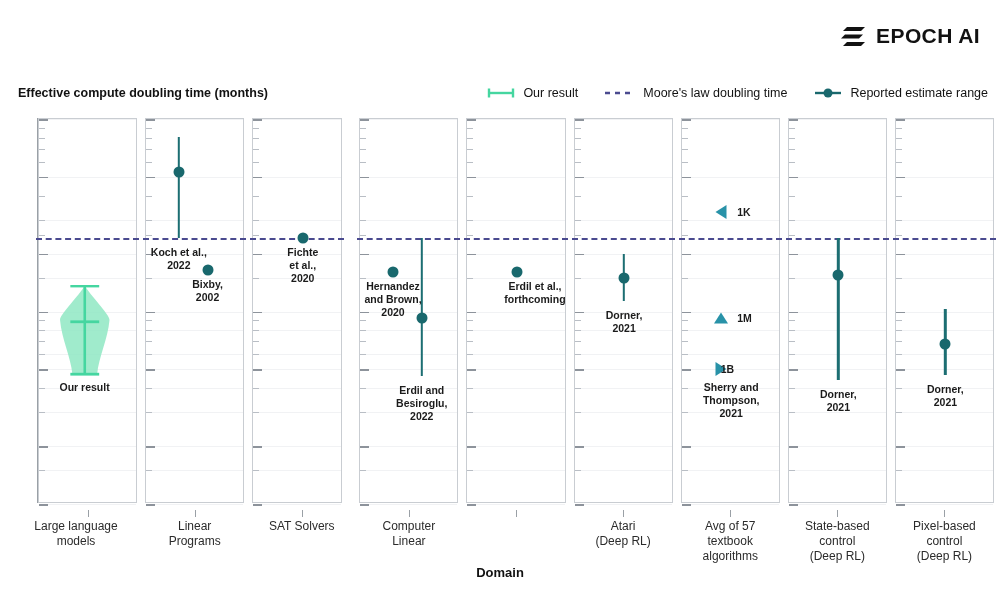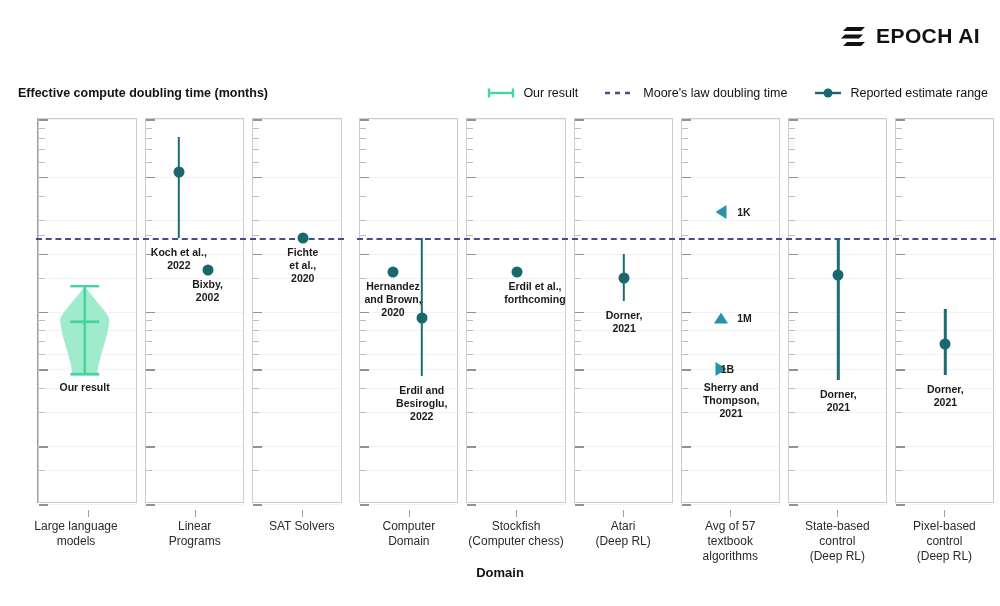--- a/index.html
+++ b/index.html
@@ -577,24 +577,22 @@
     <div class="xtickmark" style="left: 49.5556px;"></div>
     <div class="xlabel" style="left: 38px; width: 125.111px;">Large language
 models</div>
     <div class="xtickmark" style="left: 156.667px;"></div>
     <div class="xlabel" style="left: 156.667px; width: 125.111px;">Linear
 Programs</div>
     <div class="xtickmark" style="left: 263.778px;"></div>
     <div class="xlabel" style="left: 263.778px; width: 125.111px;">SAT Solvers</div>
     <div class="xtickmark" style="left: 370.889px;"></div>
     <div class="xlabel" style="left: 370.889px; width: 125.111px;">Computer
-Domain</div>
+Linear</div>
     <div class="xtickmark" style="left: 478px;"></div>
-    <div class="xlabel" style="left: 478px; width: 125.111px;">Stockfish
-(Computer chess)</div>
     <div class="xtickmark" style="left: 585.111px;"></div>
     <div class="xlabel" style="left: 585.111px; width: 125.111px;">Atari
 (Deep RL)</div>
     <div class="xtickmark" style="left: 692.222px;"></div>
     <div class="xlabel" style="left: 692.222px; width: 125.111px;">Avg of 57
 textbook
 algorithms</div>
     <div class="xtickmark" style="left: 799.333px;"></div>
     <div class="xlabel" style="left: 799.333px; width: 125.111px;">State-based
 control

